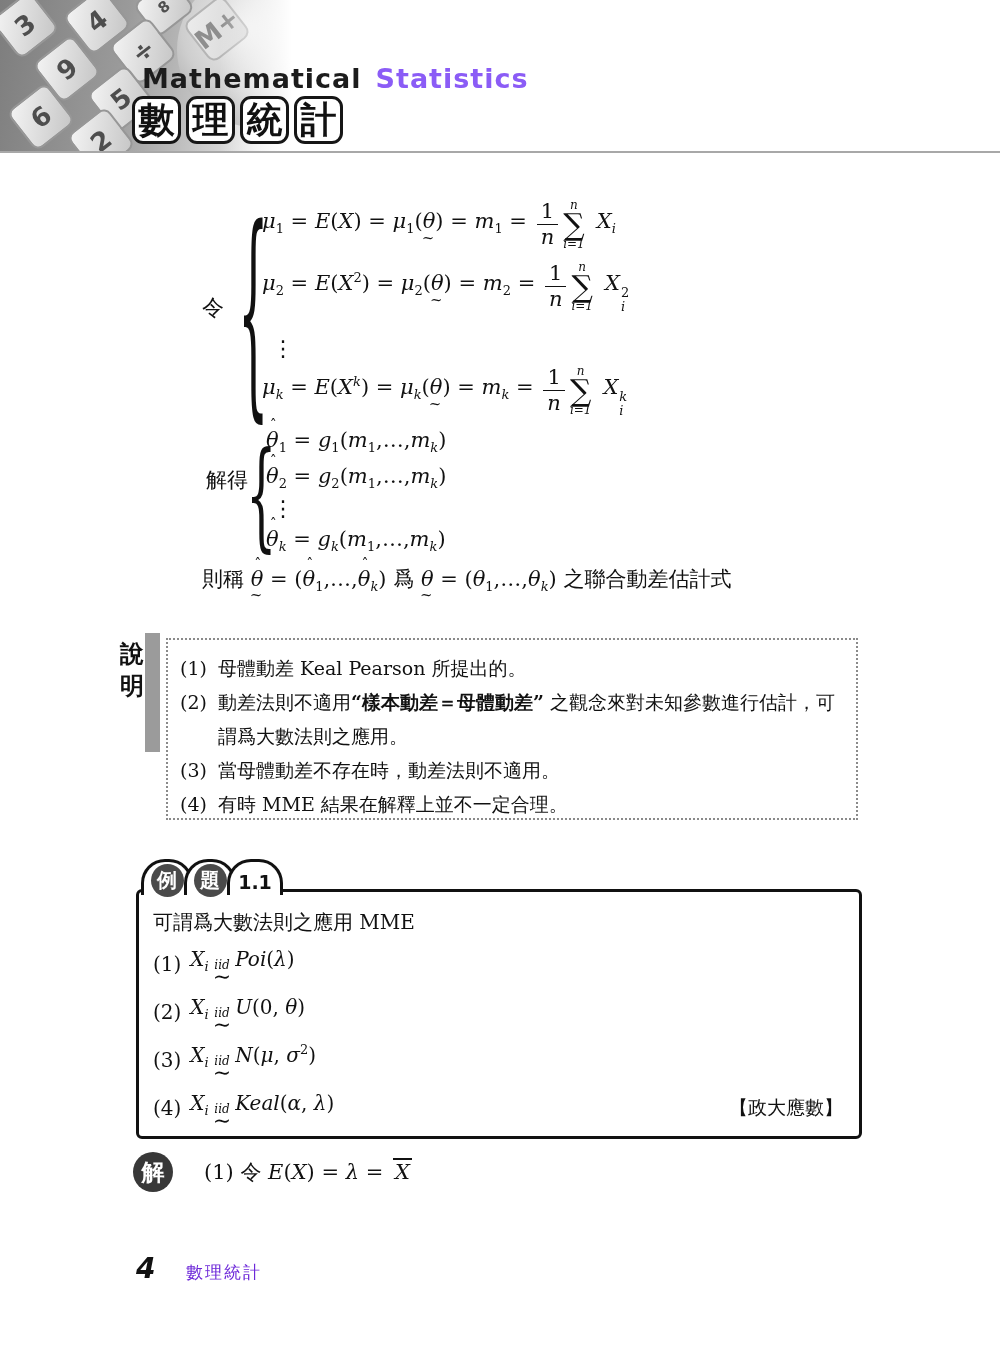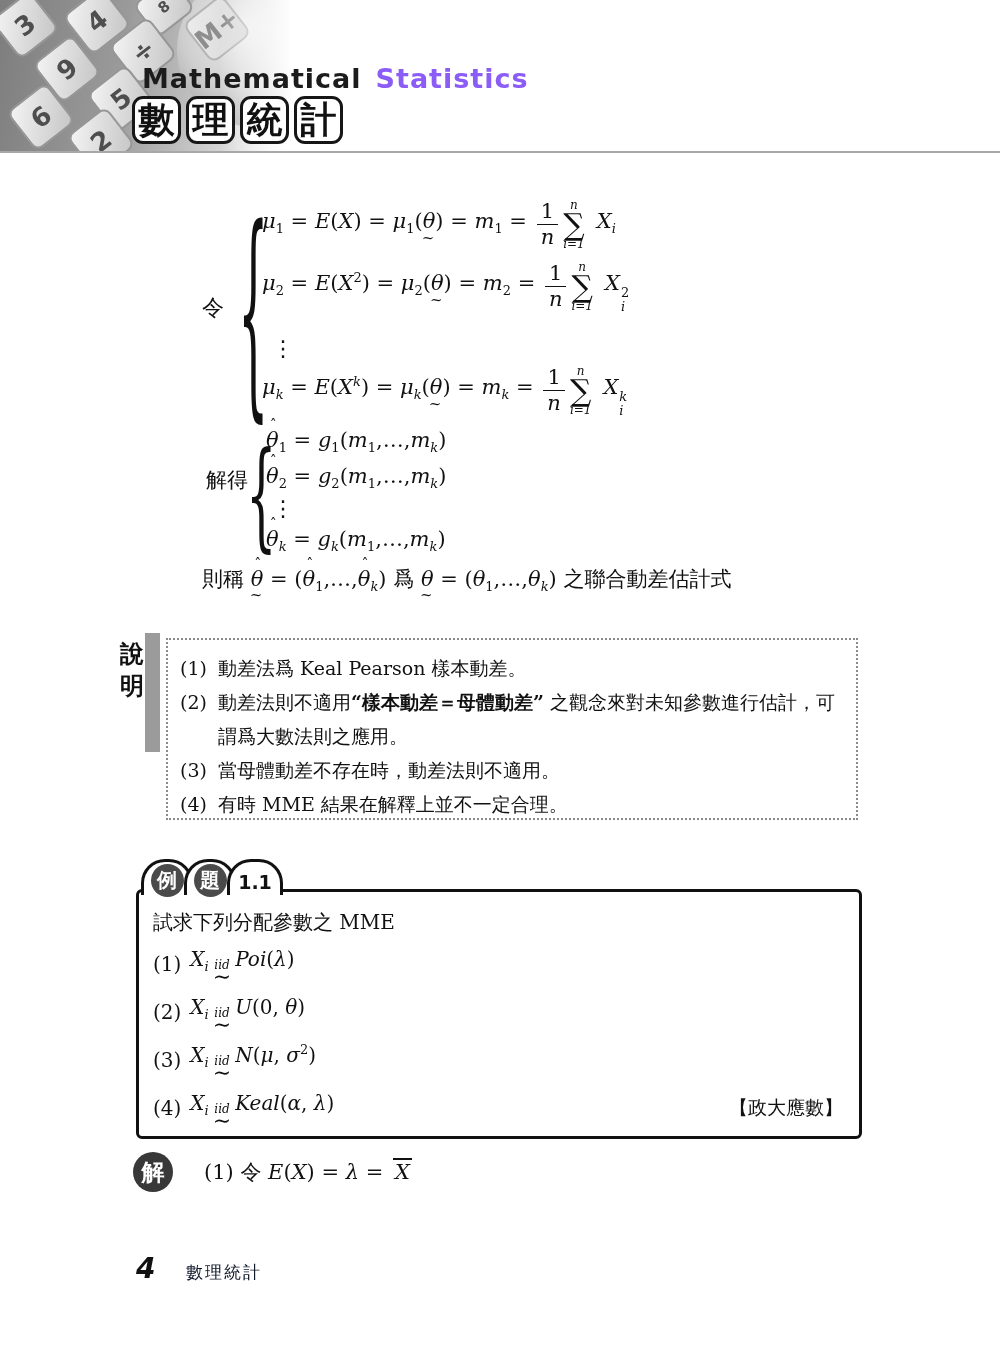--- a/index.html
+++ b/index.html
@@ -124,21 +124,21 @@
   
   .sol-badge{position:absolute;left:133px;top:1152px;width:40px;height:40px;border-radius:50%;
              background:#383838;color:#fff;display:flex;align-items:center;justify-content:center;
              font-size:23px;font-weight:bold;}
   .sol-line{position:absolute;left:204px;top:1152px;height:40px;display:flex;align-items:center;
             font-size:21px;}
 
   
   .footer-page{position:absolute;left:136px;top:1252px;font-size:28px;font-weight:bold;
                font-style:italic;font-family:"DejaVu Sans","Liberation Sans",sans-serif;}
-  .footer-title{position:absolute;left:186px;top:1261px;font-size:17px;color:#0f172a;
+  .footer-title{position:absolute;left:186px;top:1261px;font-size:17px;color:#6d28d9;
                 letter-spacing:2px;font-family:"DejaVu Sans","Liberation Sans",sans-serif;}
 </style>
 </head>
 <body>
 
 <div id="page">
 
   <div class="photo">
     <div class="coin"></div>
     <div class="pkey">4</div>
@@ -229,21 +229,21 @@
   </div>
 
   <div class="note-label">
     <div>說</div>
     <div>明</div>
   </div>
   <div class="note-bar"></div>
   <div class="note-box">
     <div class="note-item">
       <span class="note-num">(1)</span>
-      <span class="note-text"><span class="mr">動差法爲 Keal Pearson 樣本動差。</span></span>
+      <span class="note-text"><span class="mr">母體動差 Keal Pearson 所提出的。</span></span>
     </div>
     <div class="note-item">
       <span class="note-num">(2)</span>
       <span class="note-text"><span class="mr">動差法則不適用</span><span class="mb">“樣本動差＝母體動差”</span><span class="mr"> 之觀念來對未知參數進行估計，可謂爲大數法則之應用。</span></span>
     </div>
     <div class="note-item">
       <span class="note-num">(3)</span>
       <span class="note-text"><span class="mr">當母體動差不存在時，動差法則不適用。</span></span>
     </div>
     <div class="note-item">
@@ -257,21 +257,21 @@
       <div class="bump b1">
         <div class="ex-circle">例</div>
       </div>
       <div class="bump b2">
         <div class="ex-circle">題</div>
       </div>
       <div class="bump b3">
         <span class="ex-number">1.1</span>
       </div>
     </div>
-    <div class="ex-prompt">試求下列分配參數之 MME</div>
+    <div class="ex-prompt">可謂爲大數法則之應用 MME</div>
     <div class="ex-item">
       <span class="ex-num">(1)</span>
       <span class="ex-math m-row"><span class="mi">X</span><span class="msub it">i</span><span class="miid">
             <span class="ii">iid</span>
             <span class="tt">∼</span>
           </span><span class="mi">Poi</span><span class="mr">(</span><span class="mi">λ</span><span class="mr">)</span></span>
     </div>
     <div class="ex-item">
       <span class="ex-num">(2)</span>
       <span class="ex-math m-row"><span class="mi">X</span><span class="msub it">i</span><span class="miid">

